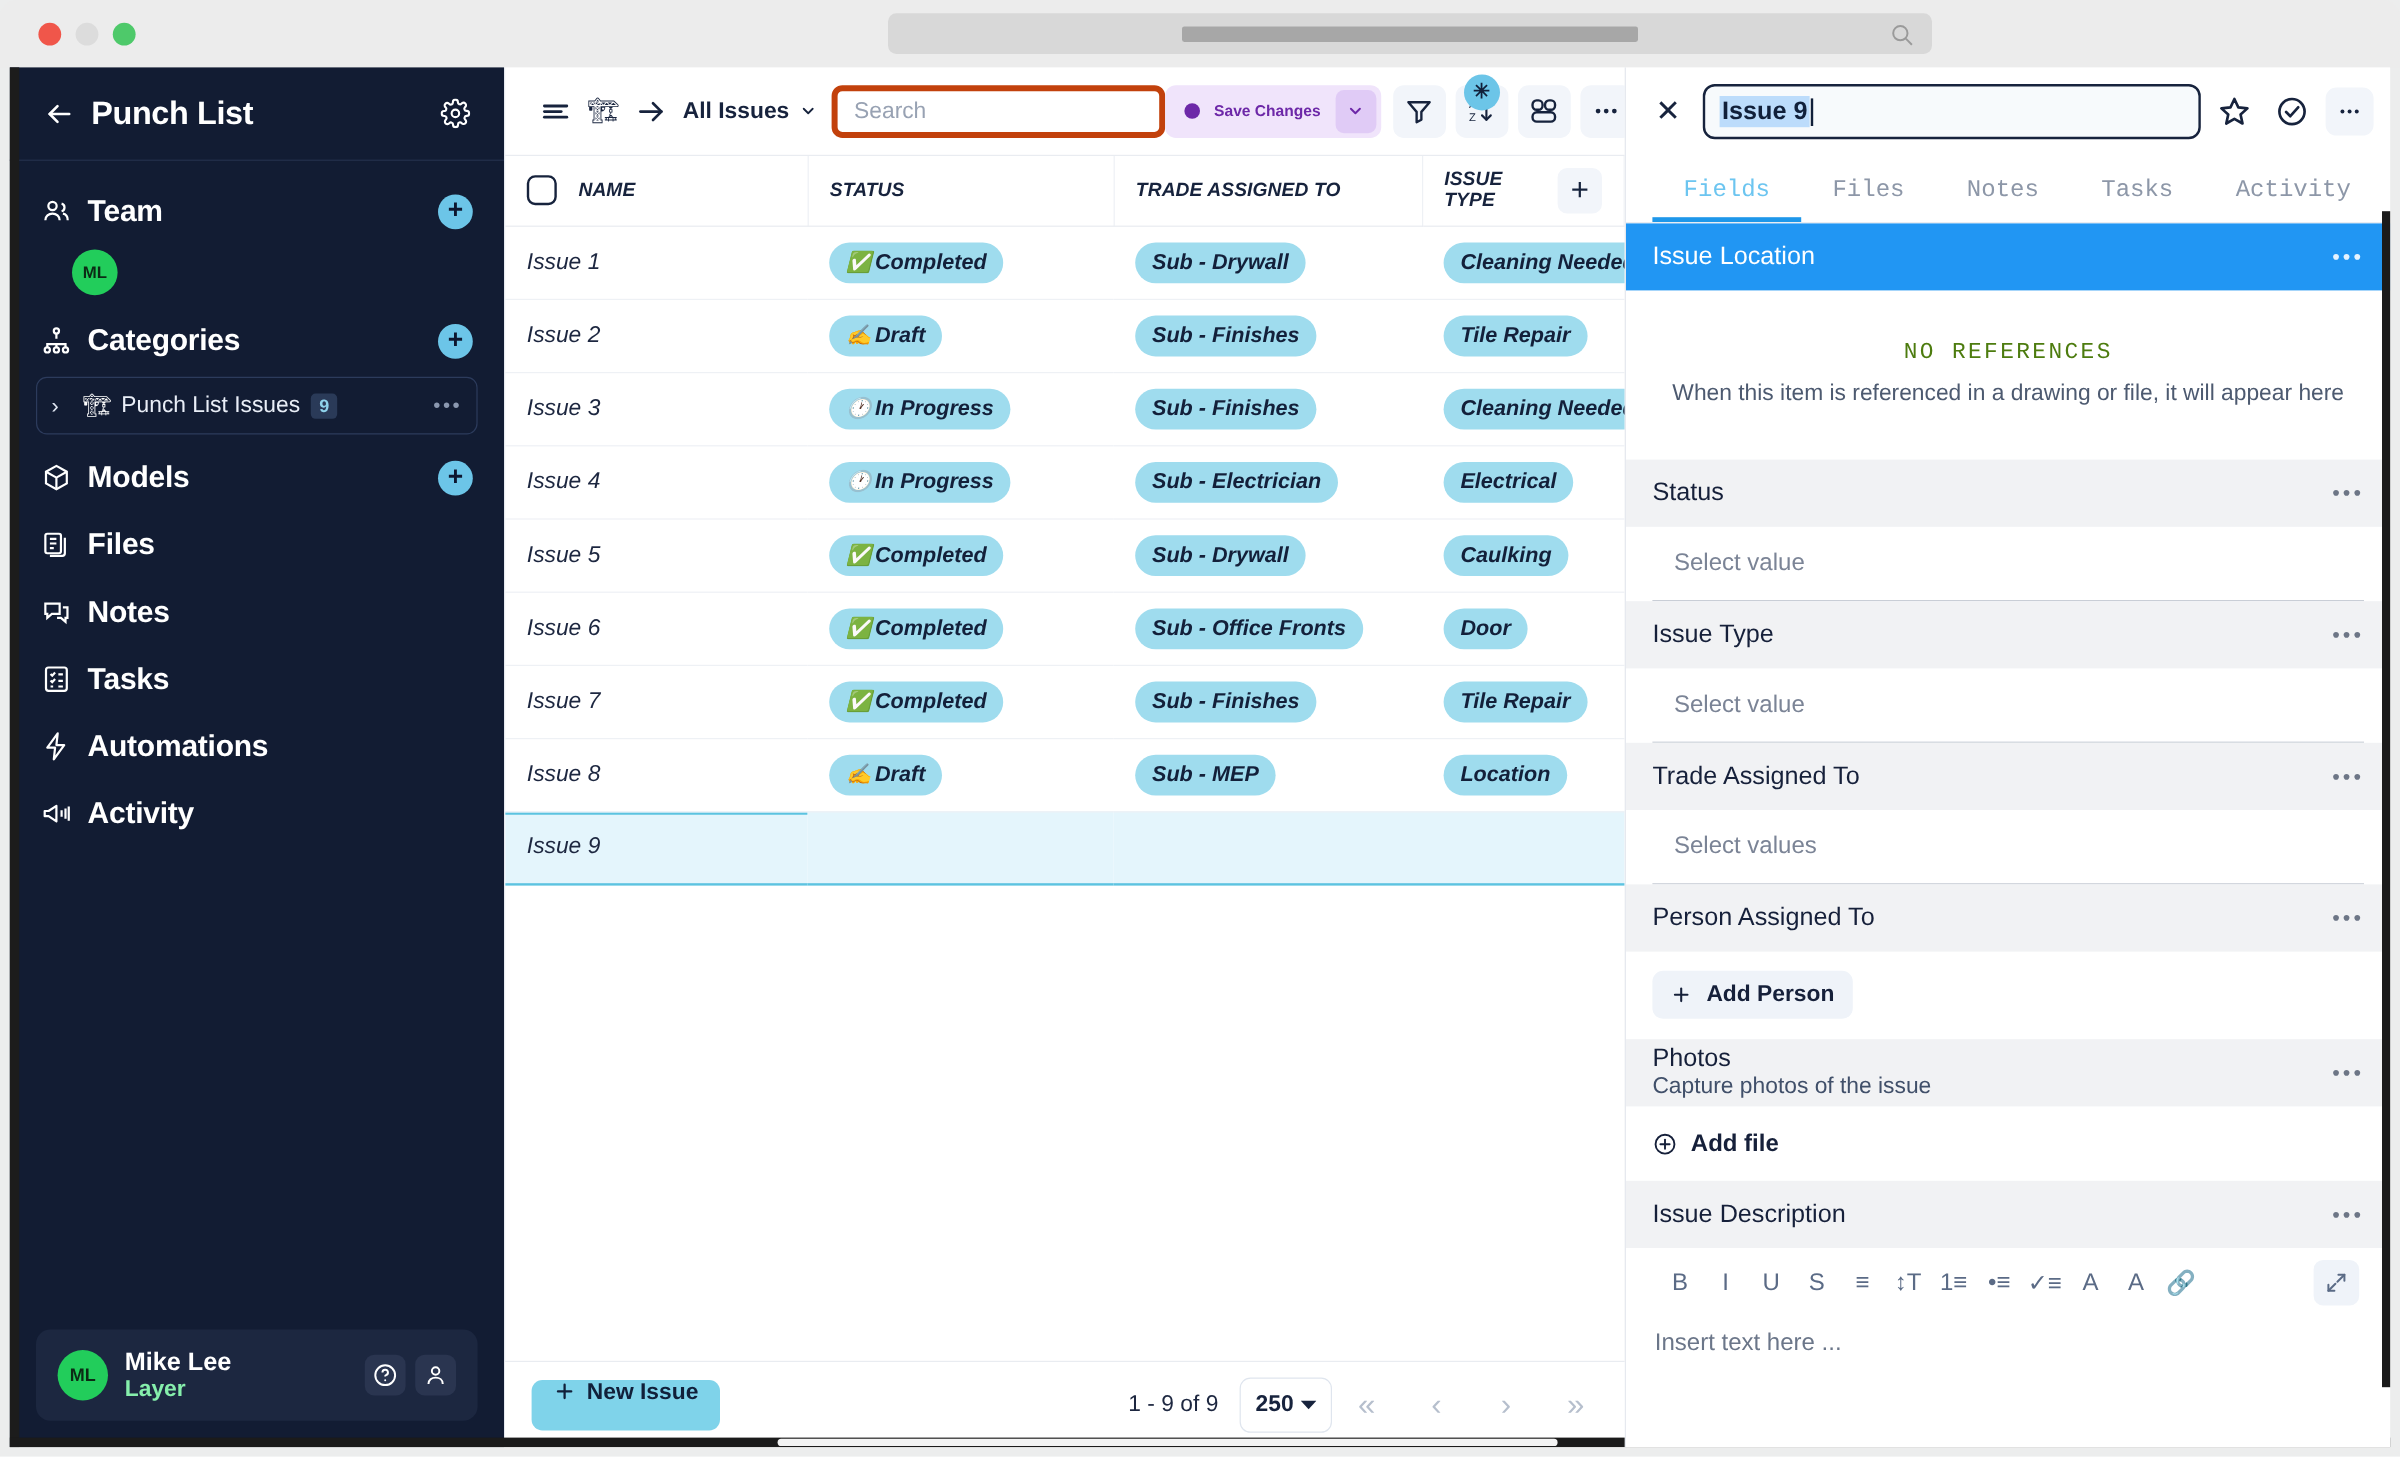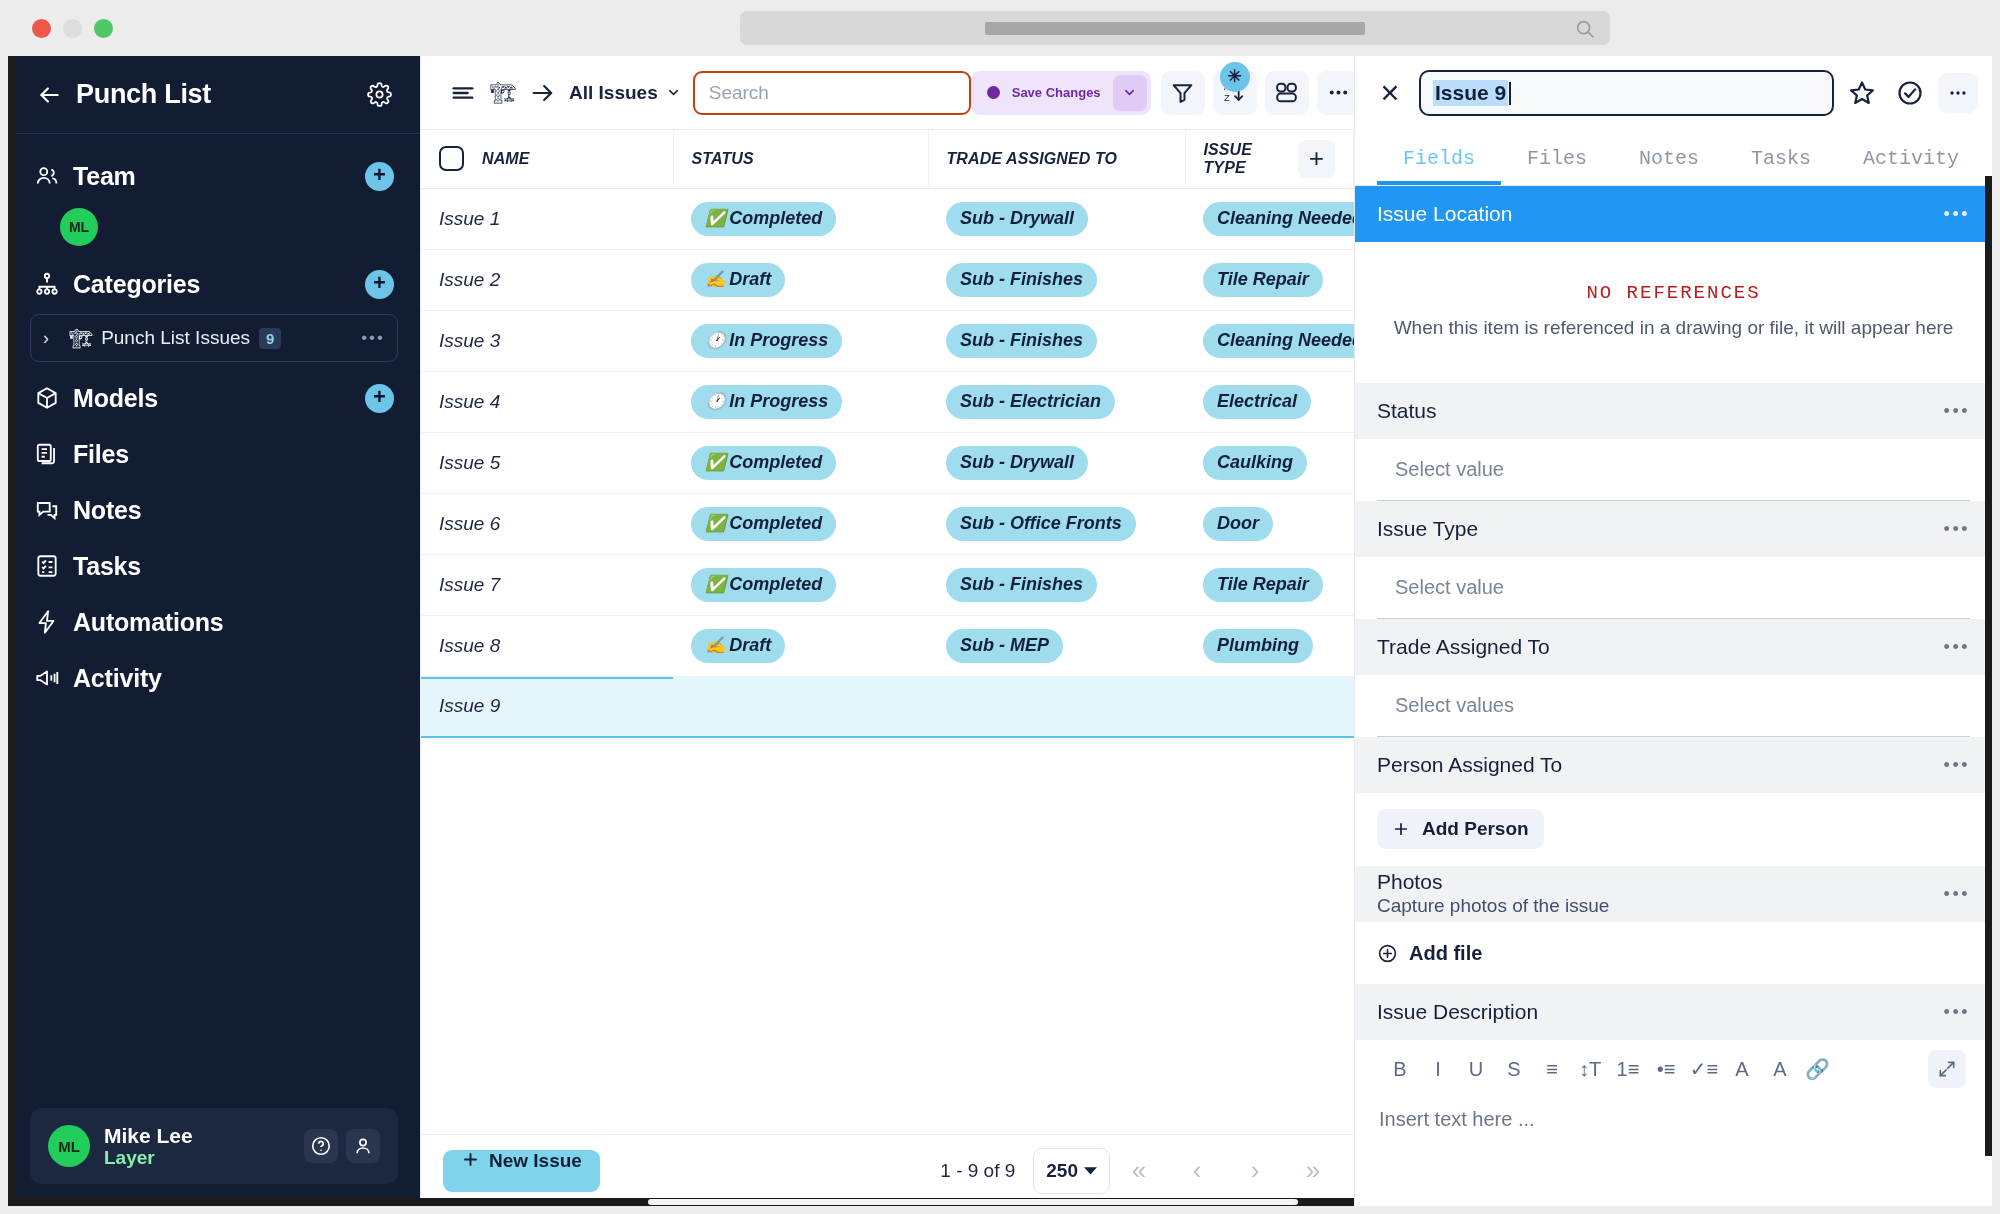--- a/index.html
+++ b/index.html
@@ -103,21 +103,21 @@
   .tb-icon-btn {
     width: 40px; height: 40px; border-radius: 9px; display: flex; align-items: center;
     justify-content: center; cursor: pointer; color: #17233d; flex: 0 0 auto;
   }
   .crane { font-size: 21px; }
   .tb-view {
     display: flex; align-items: center; gap: 8px; margin-left: 6px; margin-right: 12px;
     font-size: 19px; font-weight: 700; color: #17233d; cursor: pointer; white-space: nowrap;
   }
   .tb-search {
-    flex: 0 0 278px; height: 44px; border: 2px solid #c2410c; border-radius: 9px;
+    flex: 0 0 278px; height: 44px; border: 5px solid #c2410c; border-radius: 9px;
     display: flex; align-items: center; padding: 0 14px;
     font-size: 19px; color: #98a2b3; background: #fff;
   }
   .tb-spacer { flex: 1 1 auto; }
   .tb-save {
     display: flex; align-items: center; background: #f0e4fb; border-radius: 9px;
     height: 44px; padding: 0 4px 0 16px; margin-right: 10px; cursor: pointer;
   }
   .tb-save-dot { width: 13px; height: 13px; border-radius: 50%; background: #6d28a8; }
   .tb-save-lbl { font-size: 13px; font-weight: 700; color: #6d28a8; margin: 0 12px; white-space: nowrap; }
@@ -241,21 +241,21 @@
   .fld-hdr-two { line-height: 1.18; }
   .fld-hdr-sub { font-size: 19px; color: #41506a; }
   .fld-body { padding: 0 22px; }
   .fld-select {
     height: 62px; display: flex; align-items: center; padding-left: 18px;
     border-bottom: 1px solid #c9ced6; font-size: 20px; color: #7b8496;
     margin: 0 0 0 0; cursor: pointer;
   }
   .refs-empty { padding: 40px 0 44px 0; text-align: center; }
   .refs-title {
-    font-family: "Liberation Mono", monospace; font-size: 19px; color: #b91c1c;
+    font-family: "Liberation Mono", monospace; font-size: 19px; color: #4d7c0f;
     letter-spacing: 2px;
   }
   .refs-sub { font-size: 19px; color: #4d5a70; margin-top: 13px; }
   .add-person {
     display: inline-flex; align-items: center; gap: 12px; background: #eff3f9;
     border-radius: 9px; height: 40px; padding: 0 15px; margin: 16px 0 17px 0;
     font-size: 19px; font-weight: 700; color: #16203a; cursor: pointer;
   }
   .add-file {
     display: flex; align-items: center; gap: 11px; height: 62px; padding-left: 0;
@@ -646,21 +646,21 @@
               <tr>
                 <td class="c-name">Issue 8</td>
                 <td><span class="pill">
                     <span class="emo">✍️</span>
                     <span>Draft</span>
                   </span></td>
                 <td><span class="pill">
                     <span>Sub - MEP</span>
                   </span></td>
                 <td><span class="pill">
-                    <span>Plumbing</span>
+                    <span>Location</span>
                   </span></td>
               </tr>
               <tr class="selected">
                 <td class="c-name">Issue 9</td>
                 <td></td>
                 <td></td>
                 <td></td>
               </tr>
             </tbody>
         </table>

